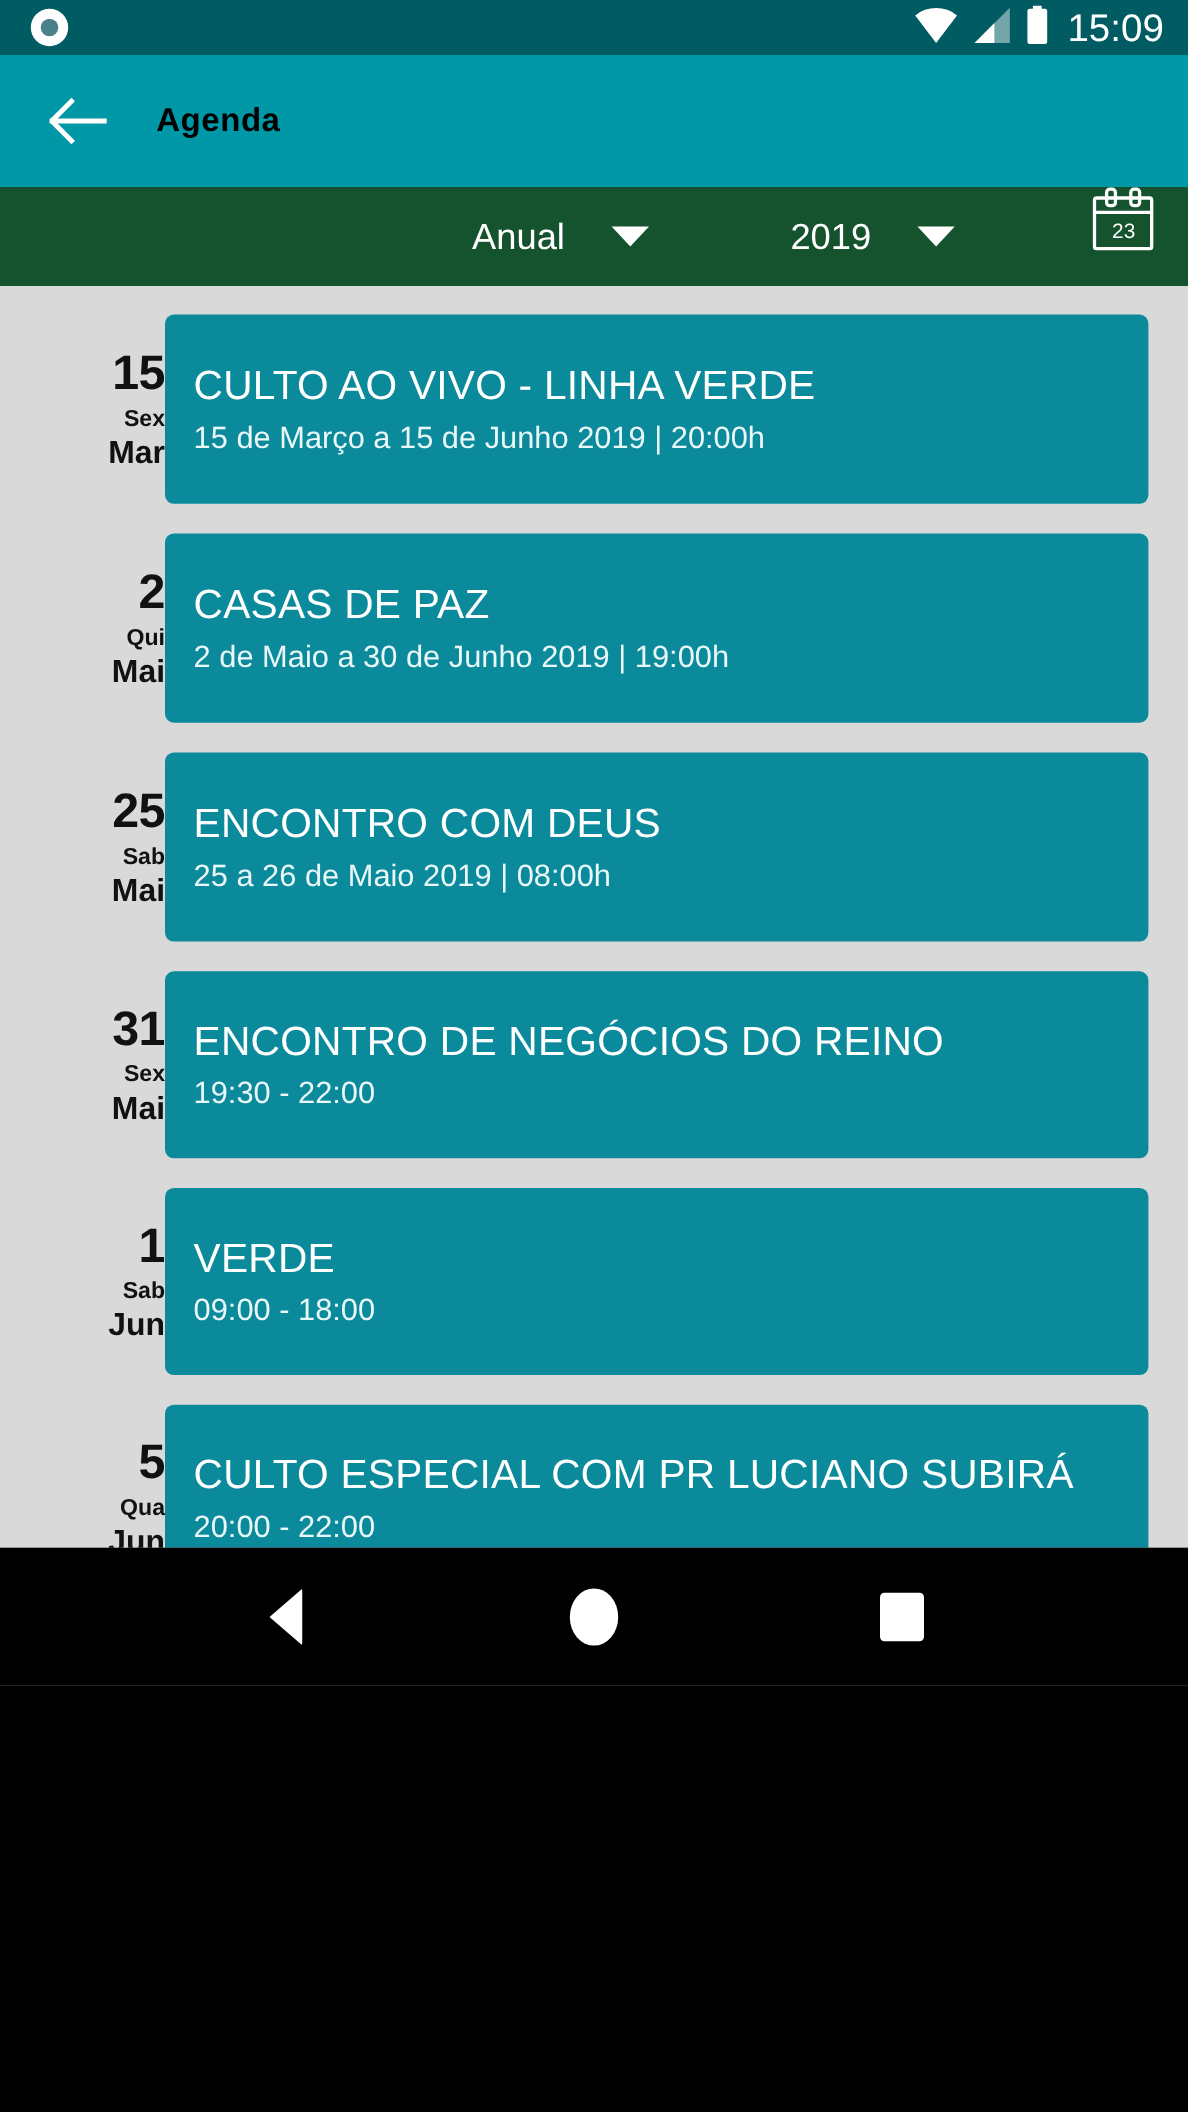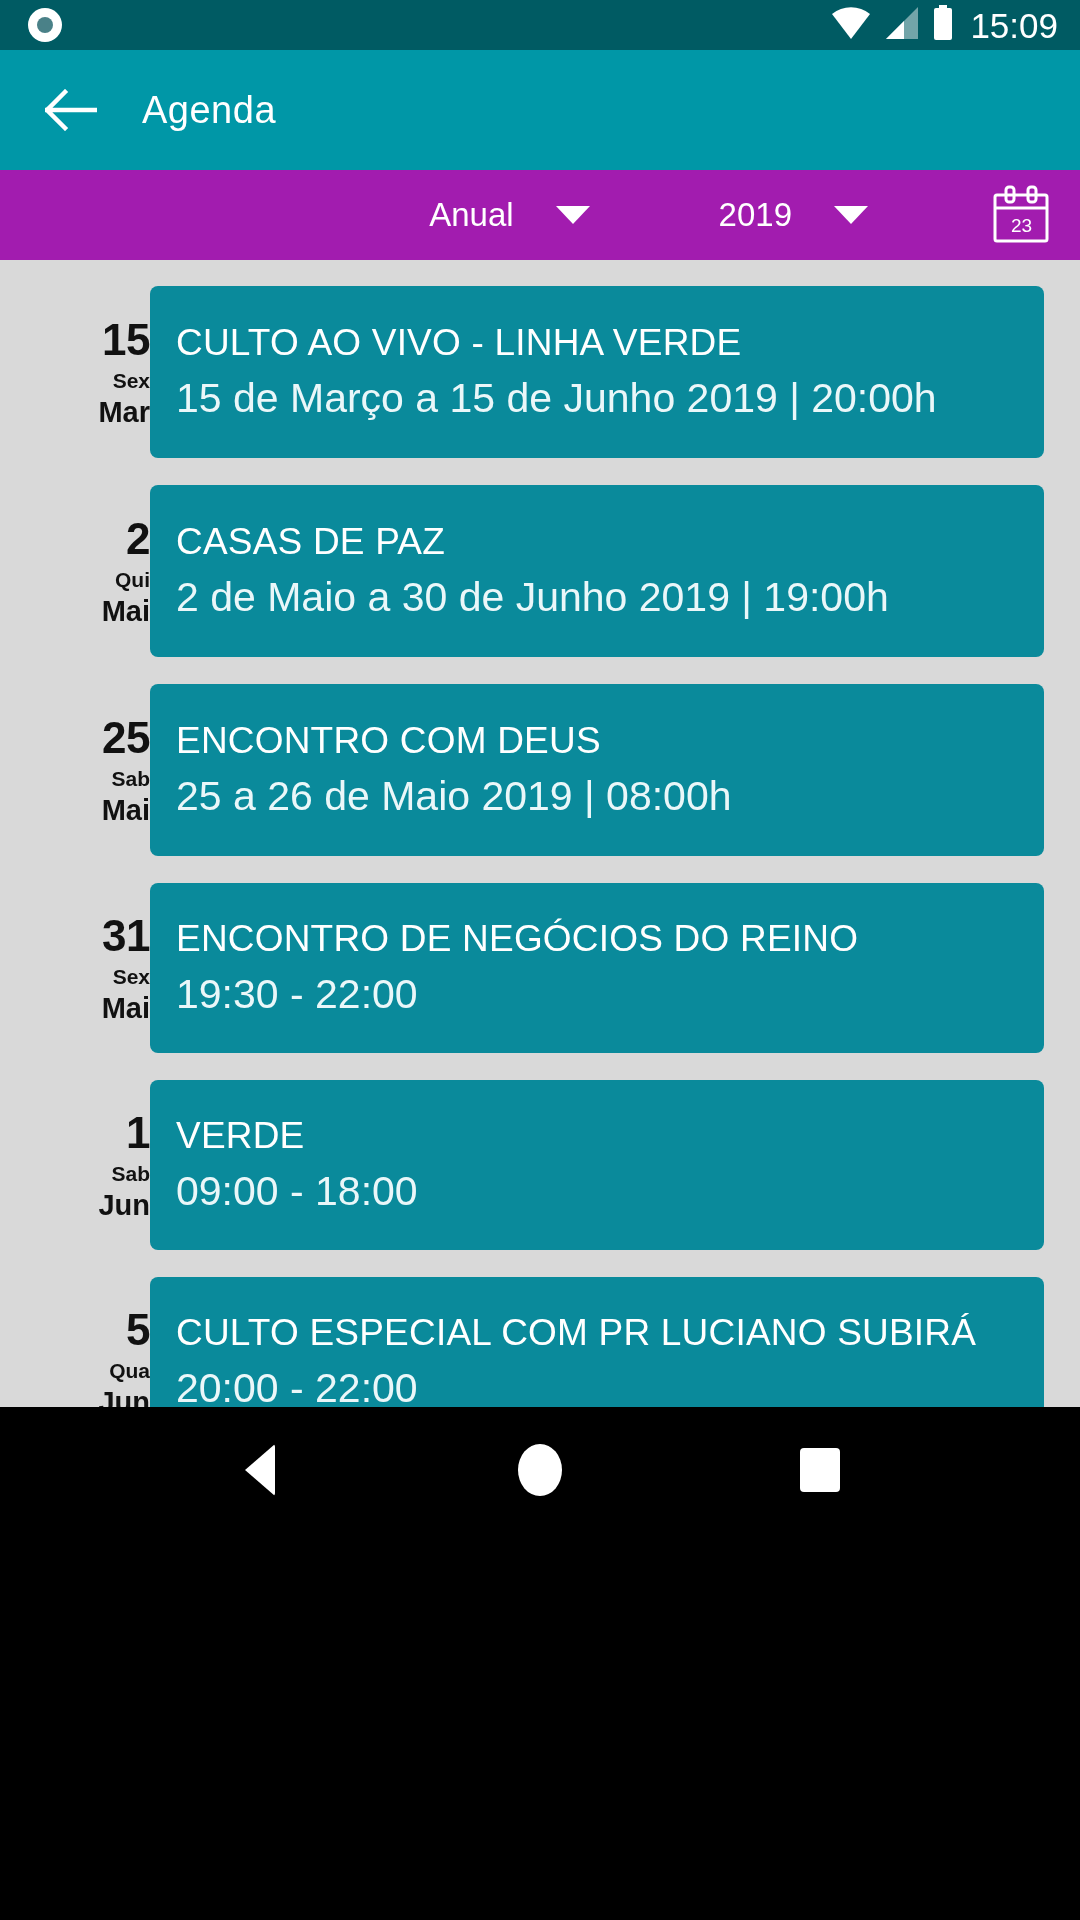--- a/index.html
+++ b/index.html
@@ -58,32 +58,31 @@
     align-items:center;
     padding-left:45px;
     gap:45px;
   }
   .back-btn {
     width:52px; height:52px;
     display:flex; align-items:center; justify-content:center;
     cursor:pointer;
   }
   .appbar-title {
-    color:#ffffff;
-    font-size:38px;
-    font-weight:400;
+    color:#000000;
+    font-size:30px;
+    font-weight:700;
     letter-spacing:0.5px;
   }
 
   
   .filterbar {
     flex:0 0 90px;
-    background:#a21caf;
-    display:flex;
-    align-items:center;
+    background:#14532d;
+    display:flex;
     justify-content:flex-end;
     padding-right:30px;
     gap:12px;
   }
   .filter-select {
     display:flex;
     align-items:center;
     cursor:pointer;
     gap:42px;
     padding:0 0 0 0;
@@ -169,21 +168,21 @@
   .card-title {
     color:#ffffff;
     font-size:37px;
     font-weight:400;
     letter-spacing:0.2px;
     white-space:nowrap;
     line-height:1.15;
   }
   .card-sub {
     color:#eaf7f9;
-    font-size:41px;
+    font-size:28px;
     font-weight:300;
     margin-top:10px;
     white-space:nowrap;
     line-height:1.15;
   }
   .h-170 { height:170px; }
   .h-172 { height:172px; }
 
   
   .navbar {

